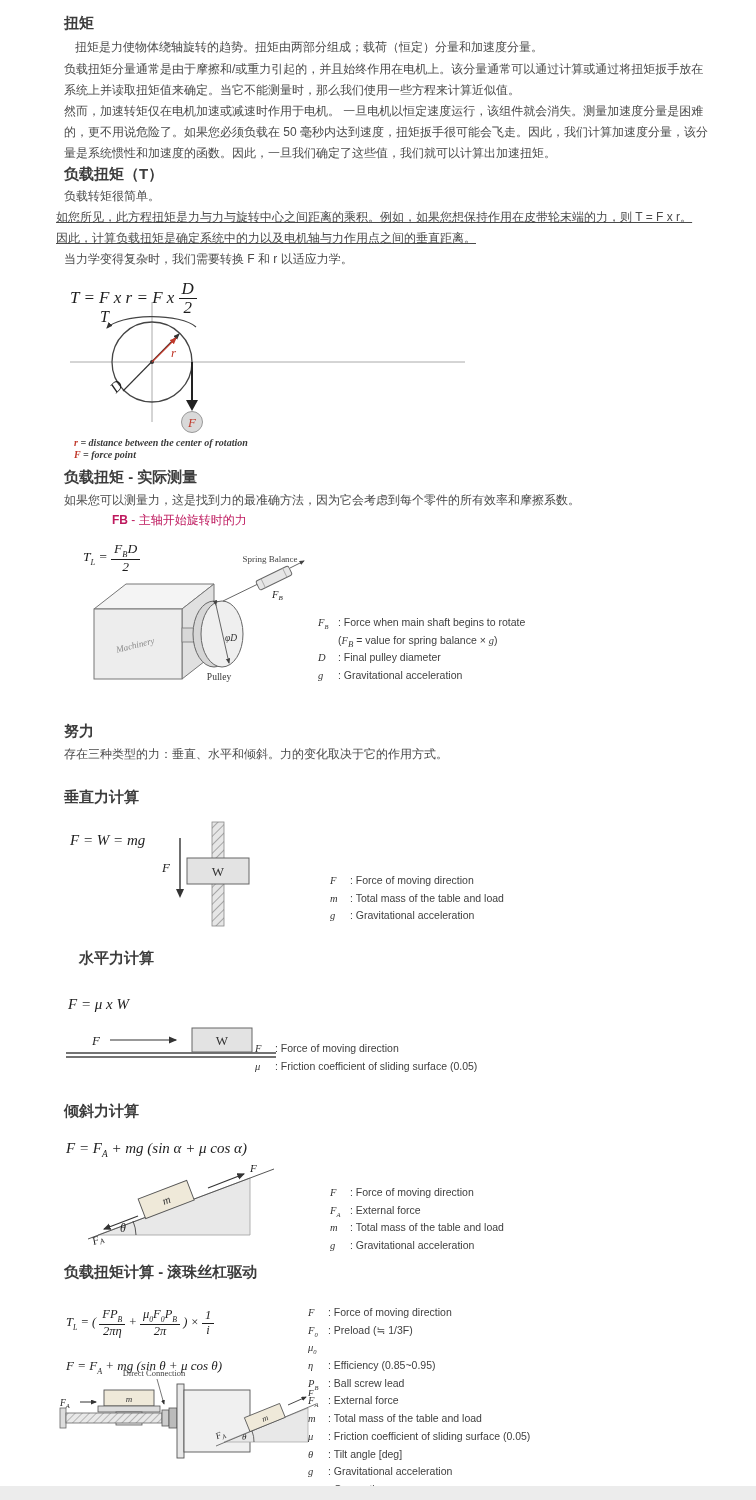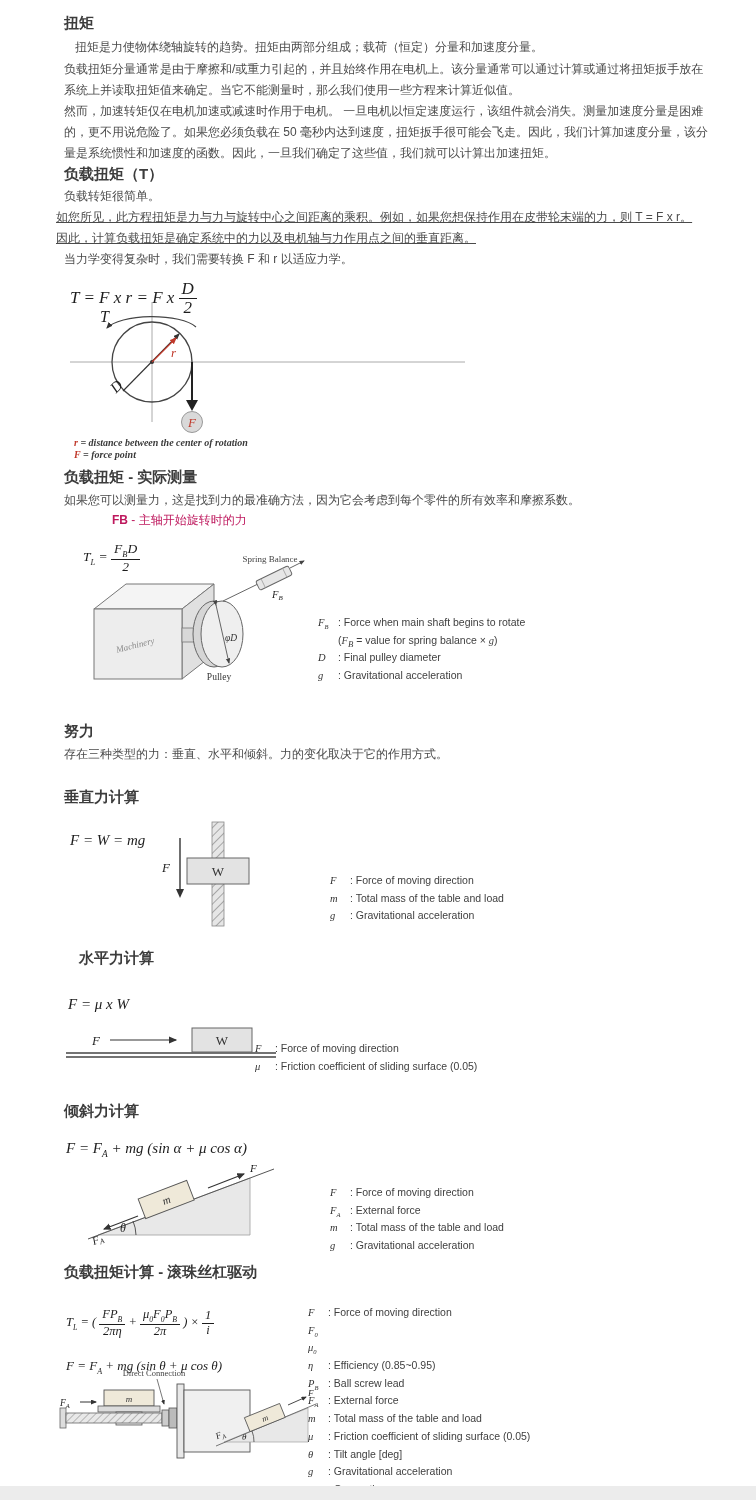--- a/index.html
+++ b/index.html
@@ -304,20 +304,21 @@
   <text x="184" y="74" font-size="9" font-style="italic" fill="#1d1d1d">θ</text>
 </svg>
 
 <div class="abs" style="left:308px;top:1306px;width:400px;">
   <div class="lrow">
     <span class="lsym"><span>F</span><sub></sub></span>
     <span class="ldesc">: Force of moving direction</span>
   </div>
   <div class="lrow">
     <span class="lsym"><span>F</span><sub>0</sub></span>
+    <span class="ldesc">: Preload (≒ 1/3F)</span>
   </div>
   <div class="lrow">
     <span class="lsym"><span>μ</span><sub>0</sub></span>
   </div>
   <div class="lrow">
     <span class="lsym"><span>η</span><sub></sub></span>
     <span class="ldesc">: Efficiency (0.85~0.95)</span>
   </div>
   <div class="lrow">
     <span class="lsym"><span>P</span><sub>B</sub></span>

